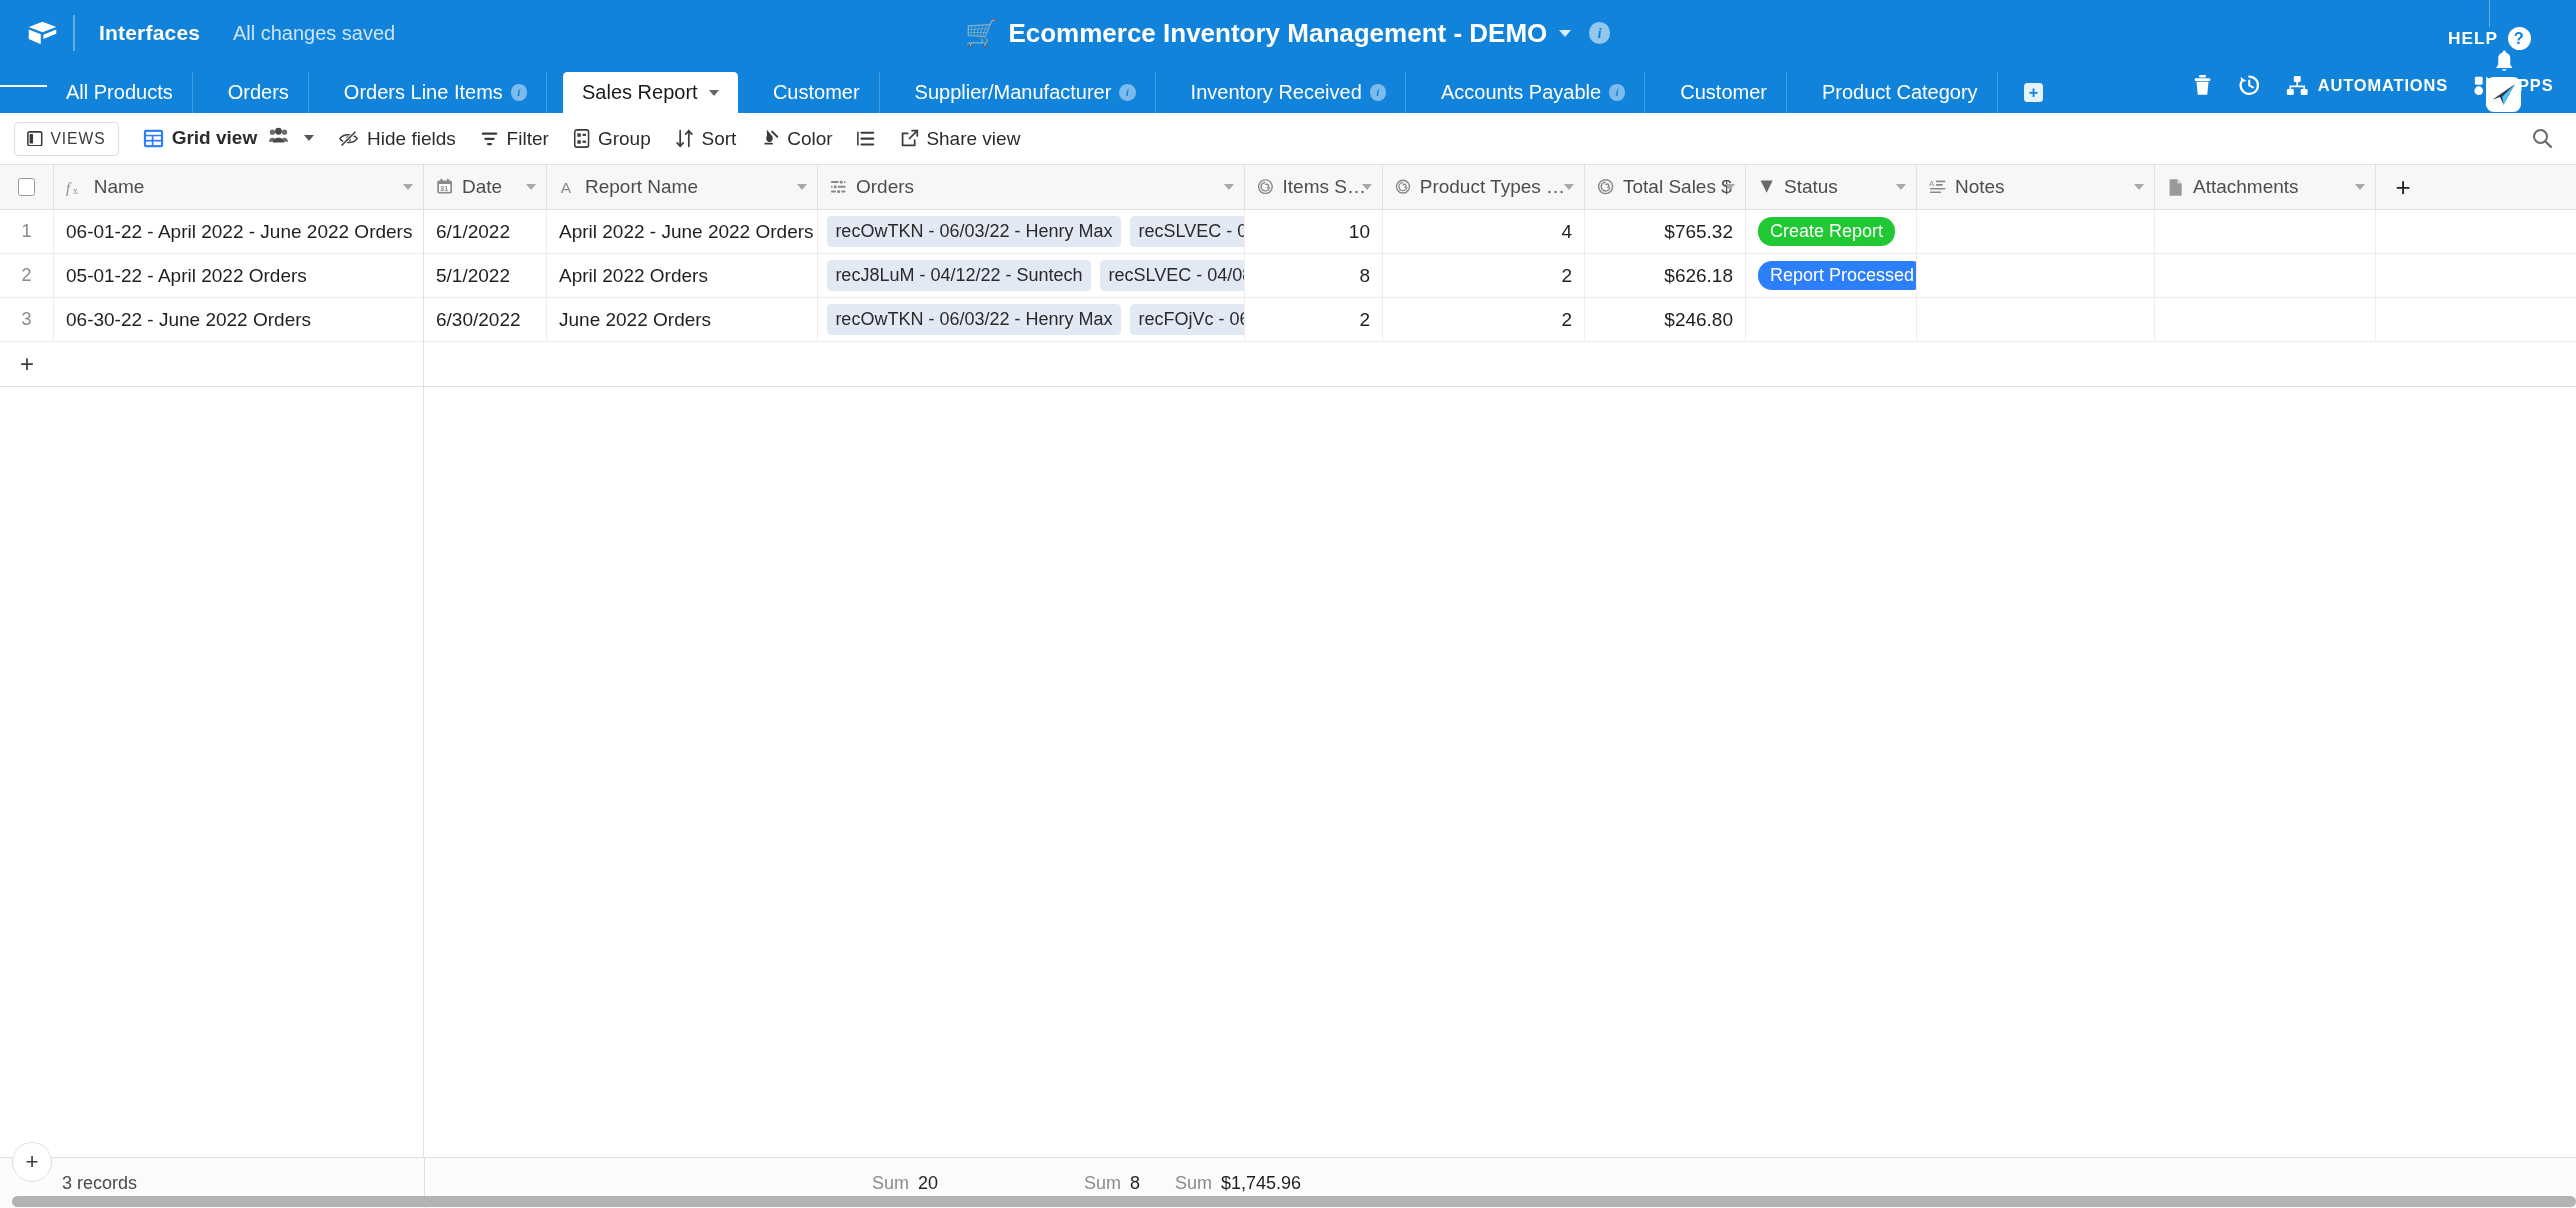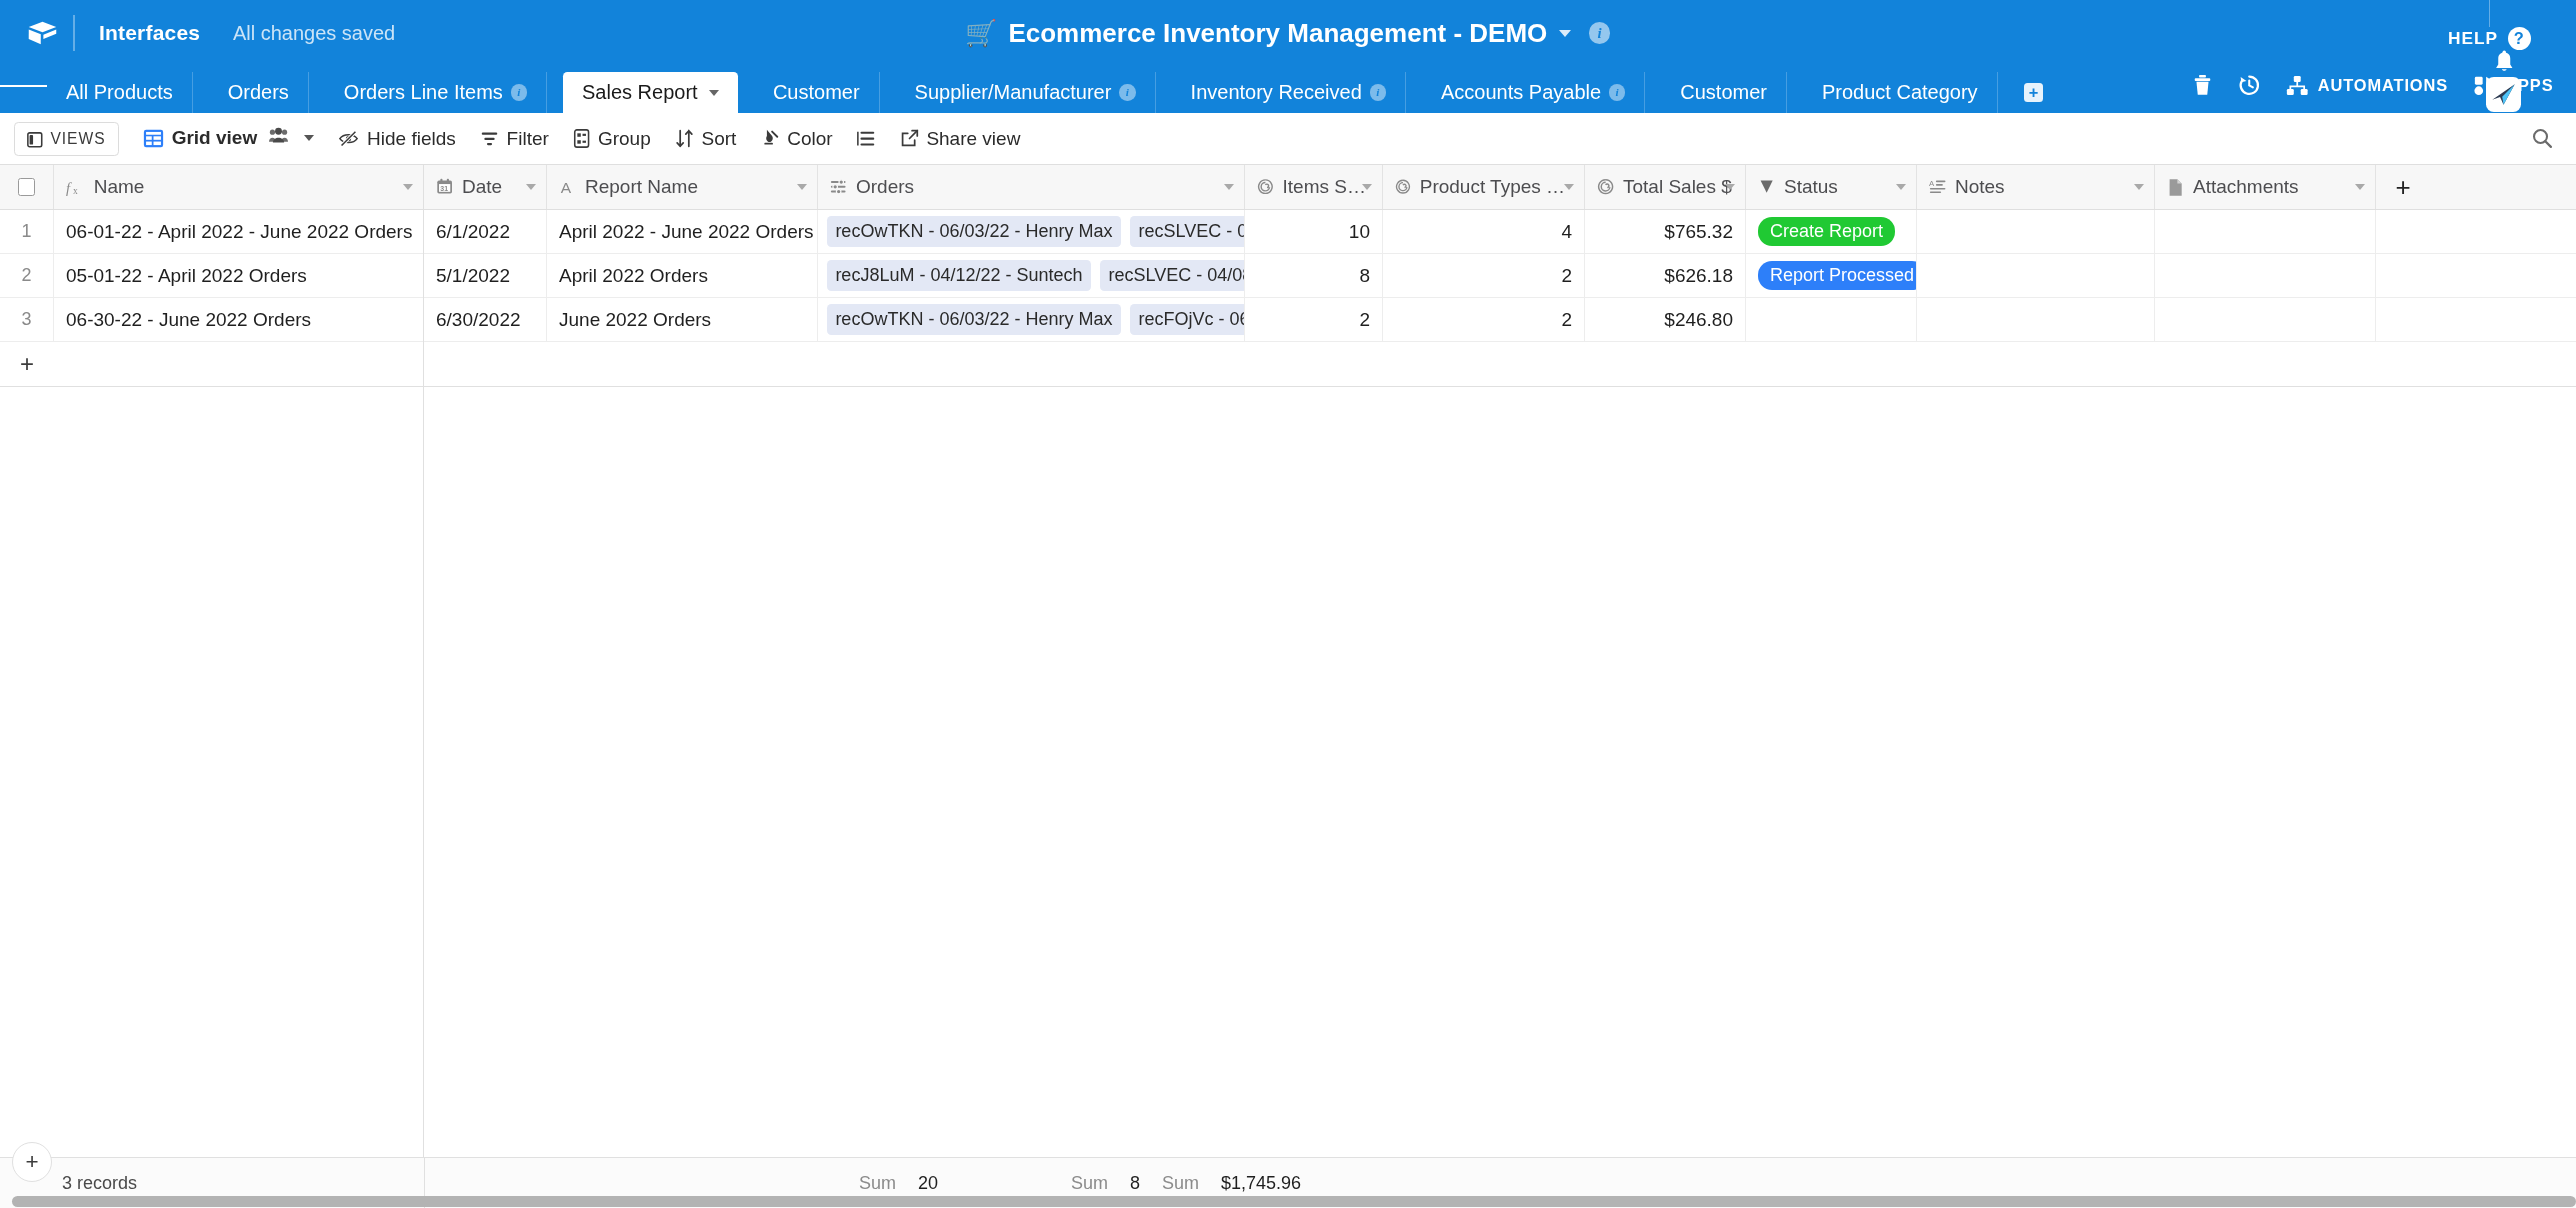--- a/index.html
+++ b/index.html
@@ -125,21 +125,21 @@
     color: #ffffff; font-size: 16.4px; font-weight: bold; letter-spacing: 0.9px;
     margin-left: 8.7px; white-space: nowrap;
   }
 
   
   .toolbar {
     height: 52px; background: #ffffff; display: flex; align-items: center;
     border-bottom: 0.9px solid #dfdfdf; padding-left: 14px; padding-right: 17.3px;
   }
   .views-btn {
-    display: flex; align-items: flex-end; gap: 7.8px; border: 0.9px solid #dcdcdc;
+    display: flex; align-items: center; gap: 7.8px; border: 0.9px solid #dcdcdc;
     border-radius: 4.3px; padding: 7px 12px; cursor: pointer; margin-right: 19px;
   }
   .views-label { font-size: 15.6px; color: #3b3b3b; letter-spacing: 1px; font-weight: normal; }
   .tool-item {
     display: flex; align-items: center; gap: 7.8px; padding: 5.2px 12px;
     cursor: pointer; font-size: 19px; color: #2b2b2b; white-space: nowrap;
   }
   .gridview-item { font-weight: bold; padding-left: 5.2px; }
   .collab-ico { margin-left: 3.5px; }
   .caret-sm {
@@ -213,21 +213,21 @@
     position: absolute; left: 0; right: 0; bottom: 0; height: 52px;
     background: #fbfbfb; border-top: 0.9px solid #e0e0e0; display: flex; align-items: center;
   }
   .footer-add {
     position: absolute; left: 12px; top: -15.6px; width: 40px; height: 40px; border-radius: 50%;
     background: #fff; border: 0.9px solid #e0e0e0; display: flex; align-items: center; justify-content: center;
     font-size: 22.5px; color: #3c3c3c; cursor: pointer;
   }
   .records-text { margin-left: 62px; font-size: 18px; color: #4a4a4a; white-space: nowrap; }
   .sum-cell {
-    display: flex; align-items: center; justify-content: flex-end; gap: 22px;
+    display: flex; align-items: center; justify-content: flex-end; gap: 9px;
     padding-right: 14px; font-size: 18px; flex: none; height: 100%;
   }
   .sum-label { color: #8b8b8b; }
   .sum-val { color: #1f1f1f; }
   .footer-divider { position: absolute; left: 424px; top: 0; bottom: 0; width: 0.9px; background: #e0e0e0; }
   .hscroll {
     position: absolute; left: 12px; right: 0; bottom: 1.7px; height: 11.3px;
     background: #b3b3b3; border-radius: 6px;
   }
 </style>

